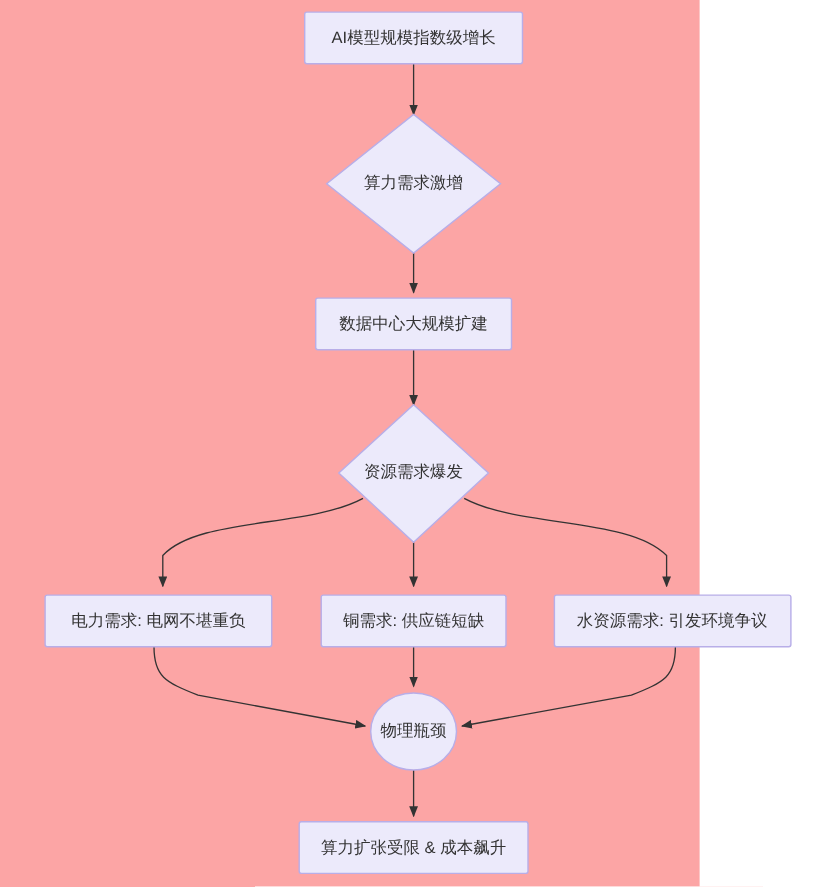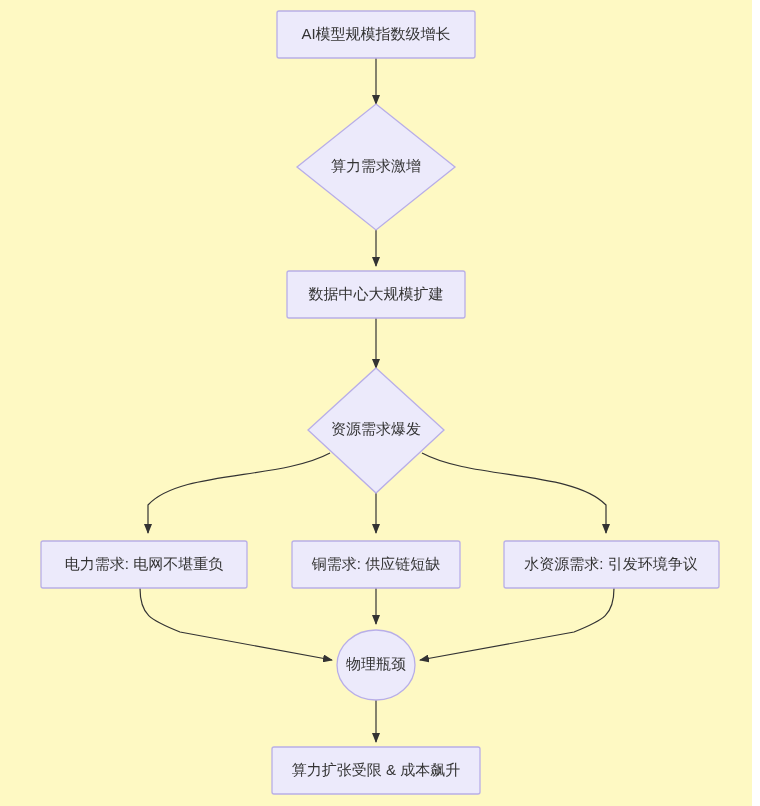--- a/index.html
+++ b/index.html
@@ -8,23 +8,23 @@
     background: #ffffff;
   }
   body {
     width: 760px;
     height: 806px;
     font-family: "Liberation Sans", "DejaVu Sans", sans-serif;
     overflow: hidden;
   }
   #flowchart-root {
     position: relative;
-    width: 752px;
+    width: 636px;
     height: 806px;
-    background: #fef9c3;
+    background: #fca5a5;
   }
   svg.flow-canvas {
     display: block;
     width: 760px;
     height: 806px;
   }
   .node-shape {
     fill: #ECEAFB;
     stroke: #B8AEE8;
     stroke-width: 1.3;

